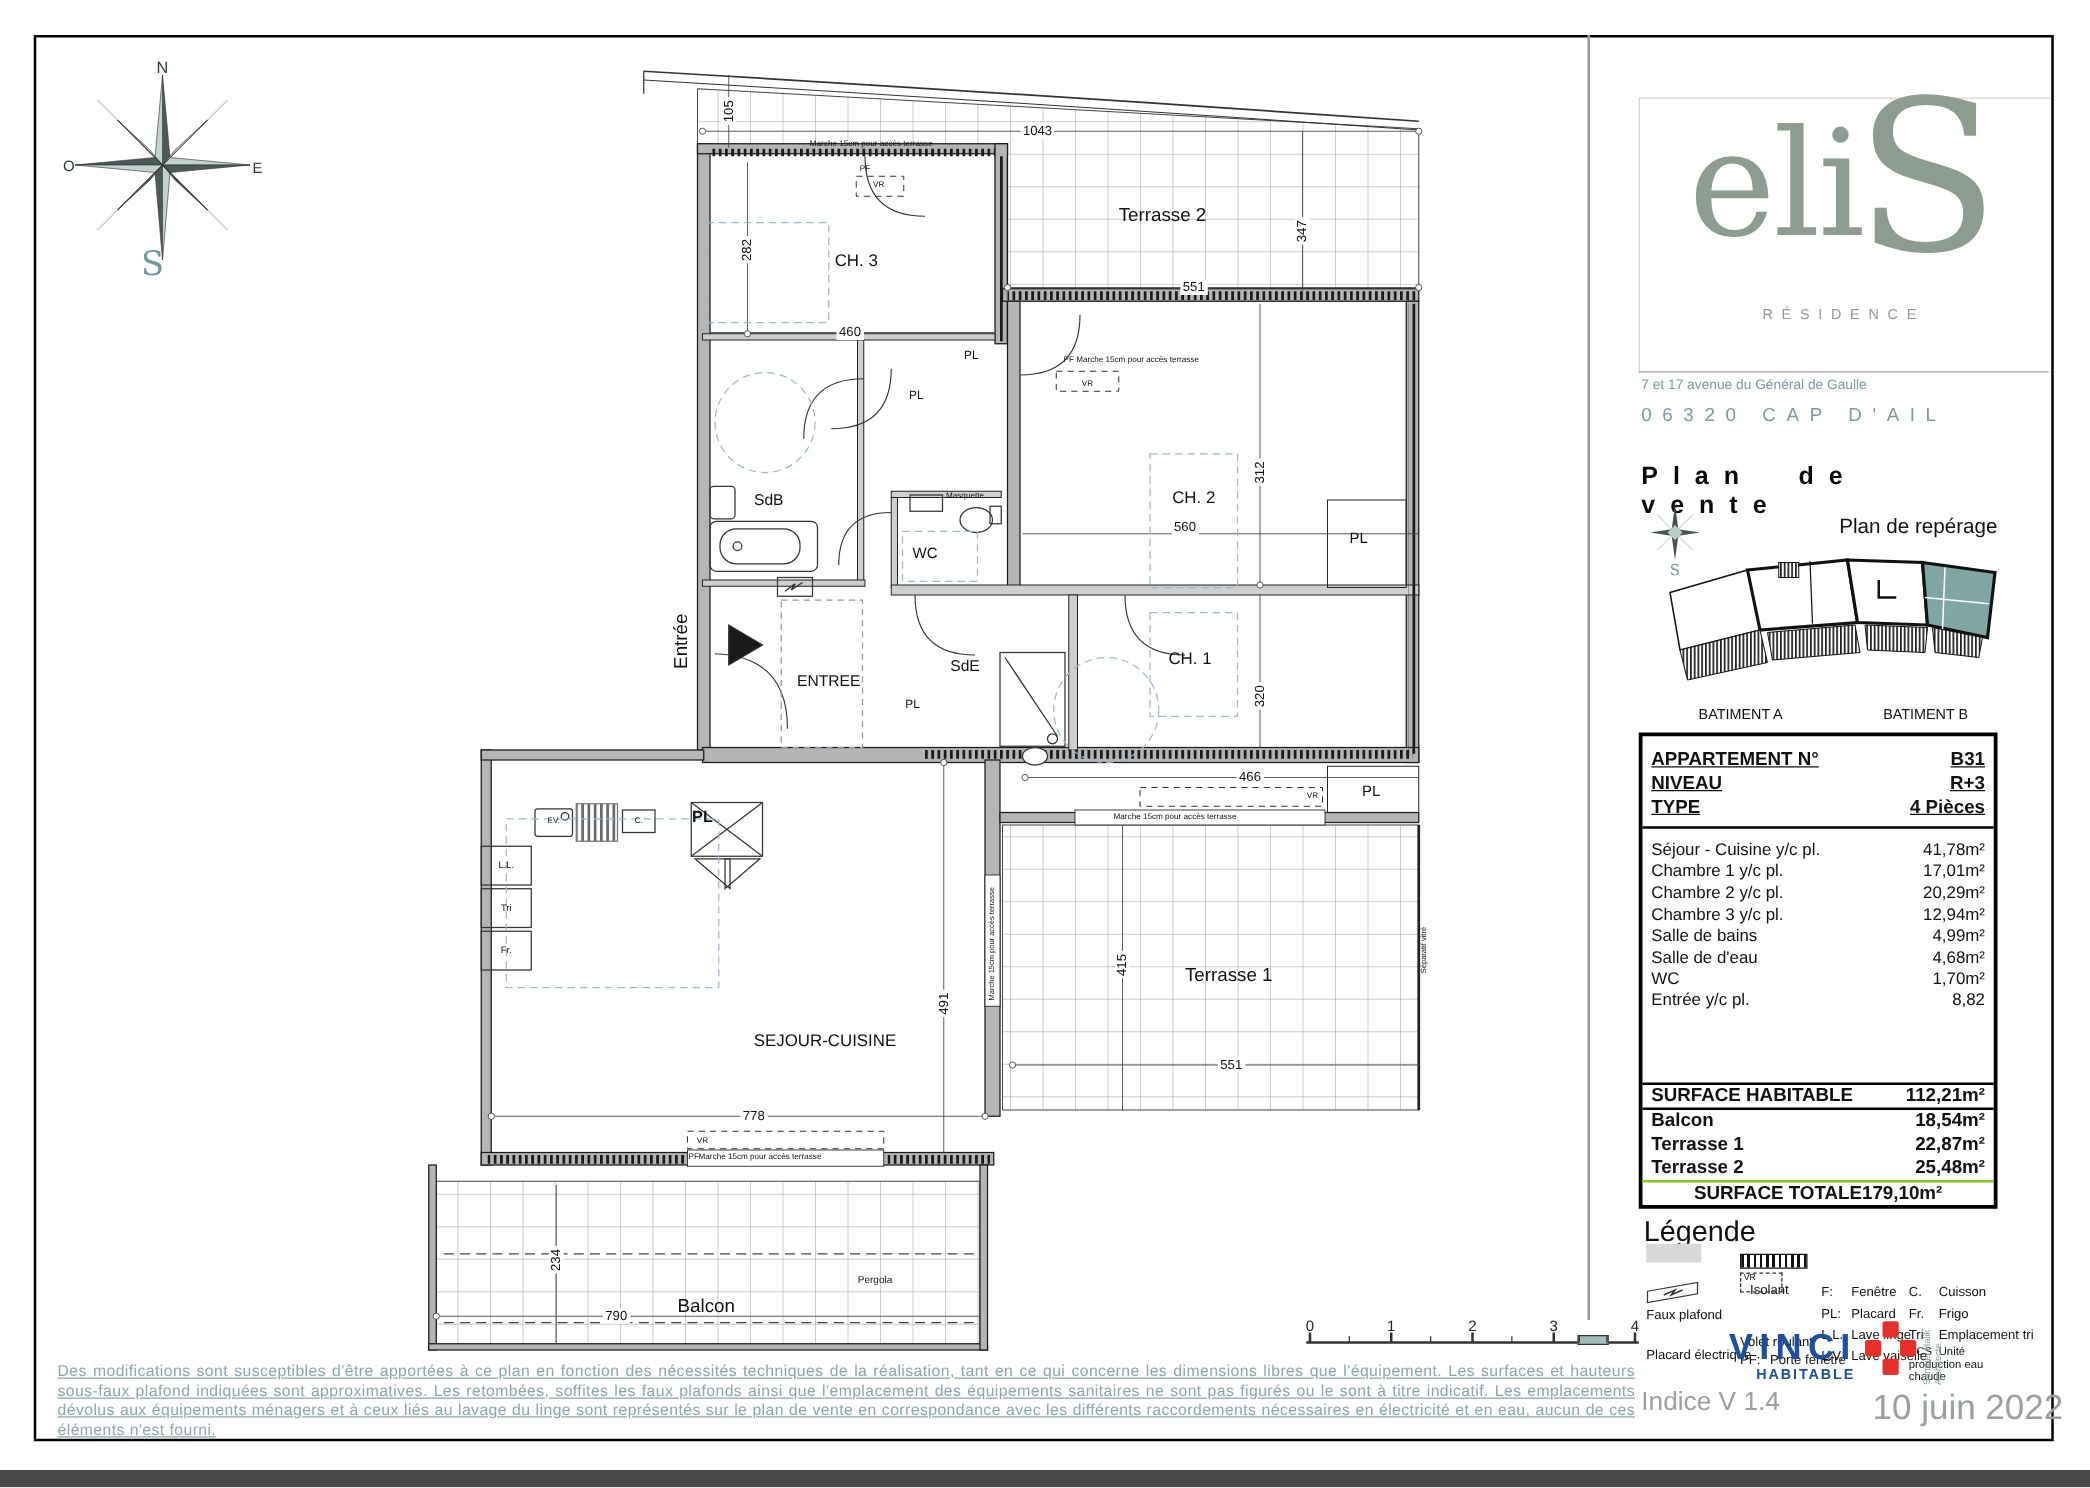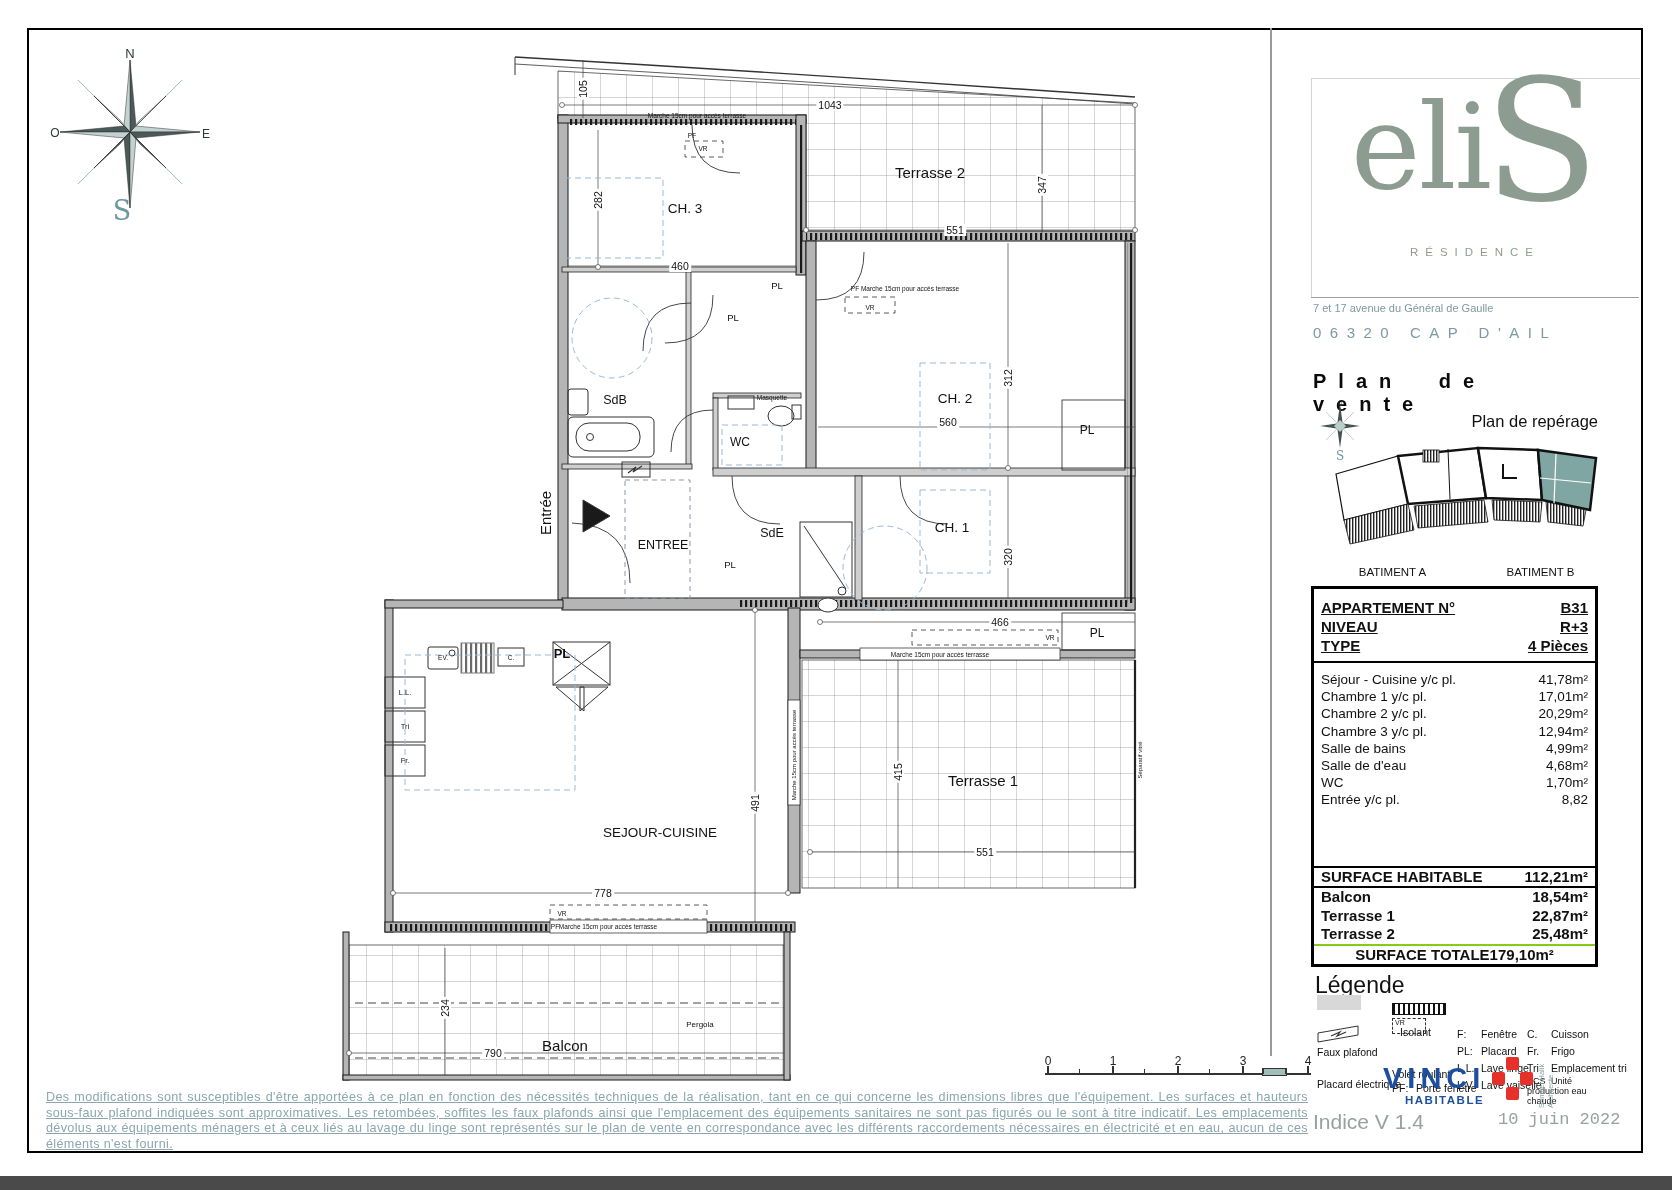--- a/index.html
+++ b/index.html
@@ -53,21 +53,21 @@
   .hatch-sw{left:1392px;top:1003px;width:52px;height:10px;
      background:repeating-linear-gradient(90deg,#111 0 2px,#fff 2px 5px);border:1px solid #111;}
   .vr-box{left:1392px;top:1018px;width:30px;height:14px;border:1px dashed #333;font-size:7px;padding-left:2px;color:#111;}
 
   #vinci{left:1377px;top:1056px;width:158px;height:52px;}
   #vinci .vtxt{position:absolute;left:6px;top:6px;font-size:29px;font-weight:bold;color:#1d4f9e;letter-spacing:5px;}
   #vinci .vsub{position:absolute;left:28px;top:38px;font-size:11.5px;font-weight:bold;color:#1d4f9e;letter-spacing:1.5px;}
   #samuel{left:1538px;top:1108px;width:56px;transform:rotate(-90deg);transform-origin:0 0;
           font-size:7.5px;color:#8aa3a0;line-height:8.5px;}
   #indice{left:1313px;top:1110px;font-size:21px;color:#9aa0a0;}
-  #date{left:1498px;top:1110px;font-size:17px;color:#9aa0a0;font-family:Liberation Mono, monospace;}
+  #date{left:1498px;top:1110px;font-size:28px;color:#9aa0a0;}
 
   #scalebar{left:1045px;top:1054px;width:266px;height:30px;}
   #scalebar .num{position:absolute;top:0;transform:translateX(-50%);font-size:12px;color:#222;}
   #scalebar .bar{position:absolute;left:0;top:19px;width:266px;height:1.5px;background:#333;}
   #scalebar .tick{position:absolute;top:12px;width:1.5px;height:8px;background:#333;}
   #scalebar .mtick{position:absolute;top:15px;width:1px;height:5px;background:#333;}
   #scalebar .teal{position:absolute;left:217px;top:14px;width:23px;height:6px;background:#9fbdb9;border:0.5px solid #333;}
 
   #disclaimer{left:46px;top:1090px;width:1262px;font-size:12.6px;line-height:15.6px;
       color:#8ba6ad;text-align:justify;letter-spacing:0.35px;text-decoration:underline;}

